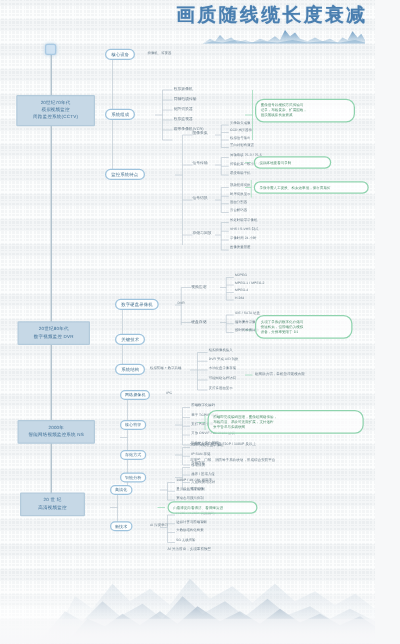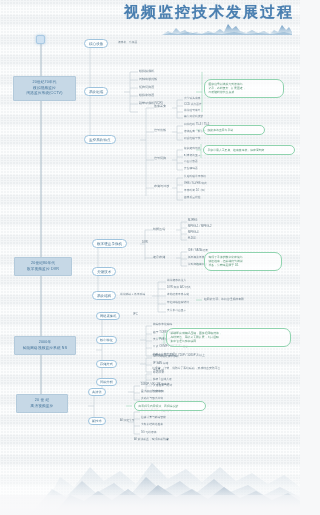--- a/index.html
+++ b/index.html
@@ -112,21 +112,21 @@
     letter-spacing:.05px;
   }
   .note.plain{ border:none; background:none; padding:0; color:#6a7c89; }
 </style>
 </head>
 <body>
 
 <div id="texture"></div>
 
 <div id="header">
-  <div id="title">视频监控技术发展过程</div>
+  <div id="title">画质随线缆长度衰减</div>
   <svg id="title-ridge" viewBox="0 0 130 16" preserveAspectRatio="none">
     <defs>
       <linearGradient id="rg" x1="0" y1="0" x2="0" y2="1">
         <stop offset="0" stop-color="#4f86b6" stop-opacity=".85"></stop>
         <stop offset="1" stop-color="#a9c8de" stop-opacity=".35"></stop>
       </linearGradient>
     </defs>
     <path d="M0 16 L6 12 L10 14 L14 9 L18 13 L23 11 L28 15 L34 13 L40 15 L46 12 L52 14 L58 10
              L62 13 L66 5 L70 10 L74 7 L78 12 L84 14 L90 11 L96 14 L102 12 L108 15 L112 11
              L116 13 L120 6 L124 11 L127 8 L130 13 L130 16 Z" fill="url(#rg)"></path>

